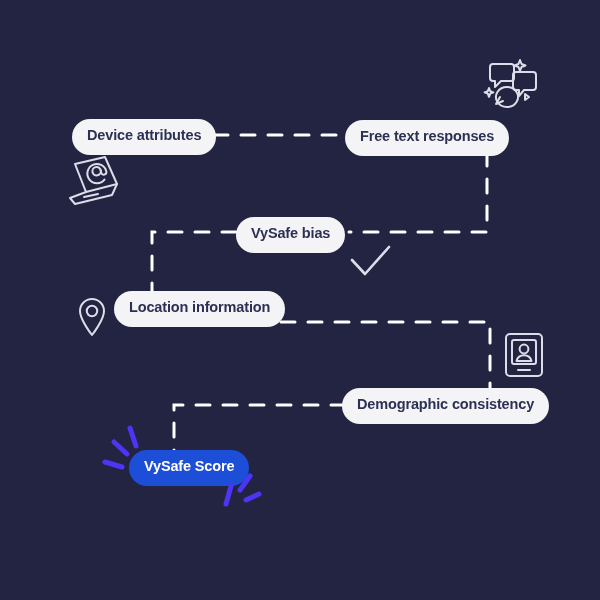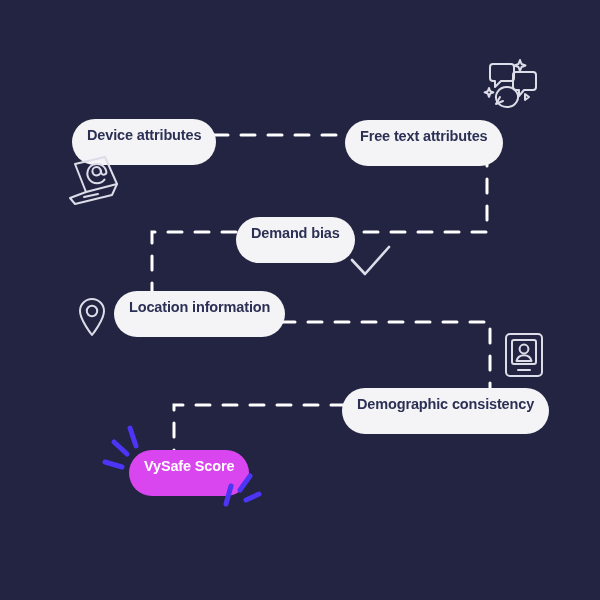--- a/index.html
+++ b/index.html
@@ -28,26 +28,26 @@
   }
   .pill {
     position: absolute;
     background: #f4f4f7;
     color: #2c3054;
     border-radius: 999px;
     font-size: 14.5px;
     font-weight: bold;
     letter-spacing: -0.15px;
     line-height: 1;
-    padding: 9px 15px 22px 15px;
+    padding: 9px 15px 12px 15px;
     white-space: nowrap;
     box-sizing: border-box;
   }
   .pill.accent {
-    background: #d946ef;
+    background: #1d4ed8;
     color: #ffffff;
   }
   .ico {
     position: absolute;
   }
 </style>
 </head>
 <body>
 
 <div id="canvas">
@@ -62,23 +62,23 @@
       <path d="M 236 232 L 152 232 L 152 312"></path>
 
       <path d="M 281 322 L 490 322 L 490 390"></path>
 
       <path d="M 345 405 L 174 405 L 174 452"></path>
     </g>
   </svg>
 
   <div class="pill" style="left:72px; top:119px;">Device attributes</div>
 
-  <div class="pill" style="left:345px; top:120px;">Free text attributes</div>
+  <div class="pill" style="left:345px; top:120px;">Free text responses</div>
 
-  <div class="pill" style="left:236px; top:217px;">Demand bias</div>
+  <div class="pill" style="left:236px; top:217px;">VySafe bias</div>
 
   <div class="pill" style="left:114px; top:291px;">Location information</div>
 
   <div class="pill" style="left:342px; top:388px;">Demographic consistency</div>
 
   <div class="pill accent" style="left:129px; top:450px;">VySafe Score</div>
 
   <svg class="ico" style="left:100px; top:420px;" width="170" height="90" viewBox="0 0 170 90" xmlns="http://www.w3.org/2000/svg">
     <g stroke="#4c35f5" stroke-width="5" stroke-linecap="round" fill="none">
       <line x1="30" y1="8" x2="36" y2="26"></line>

